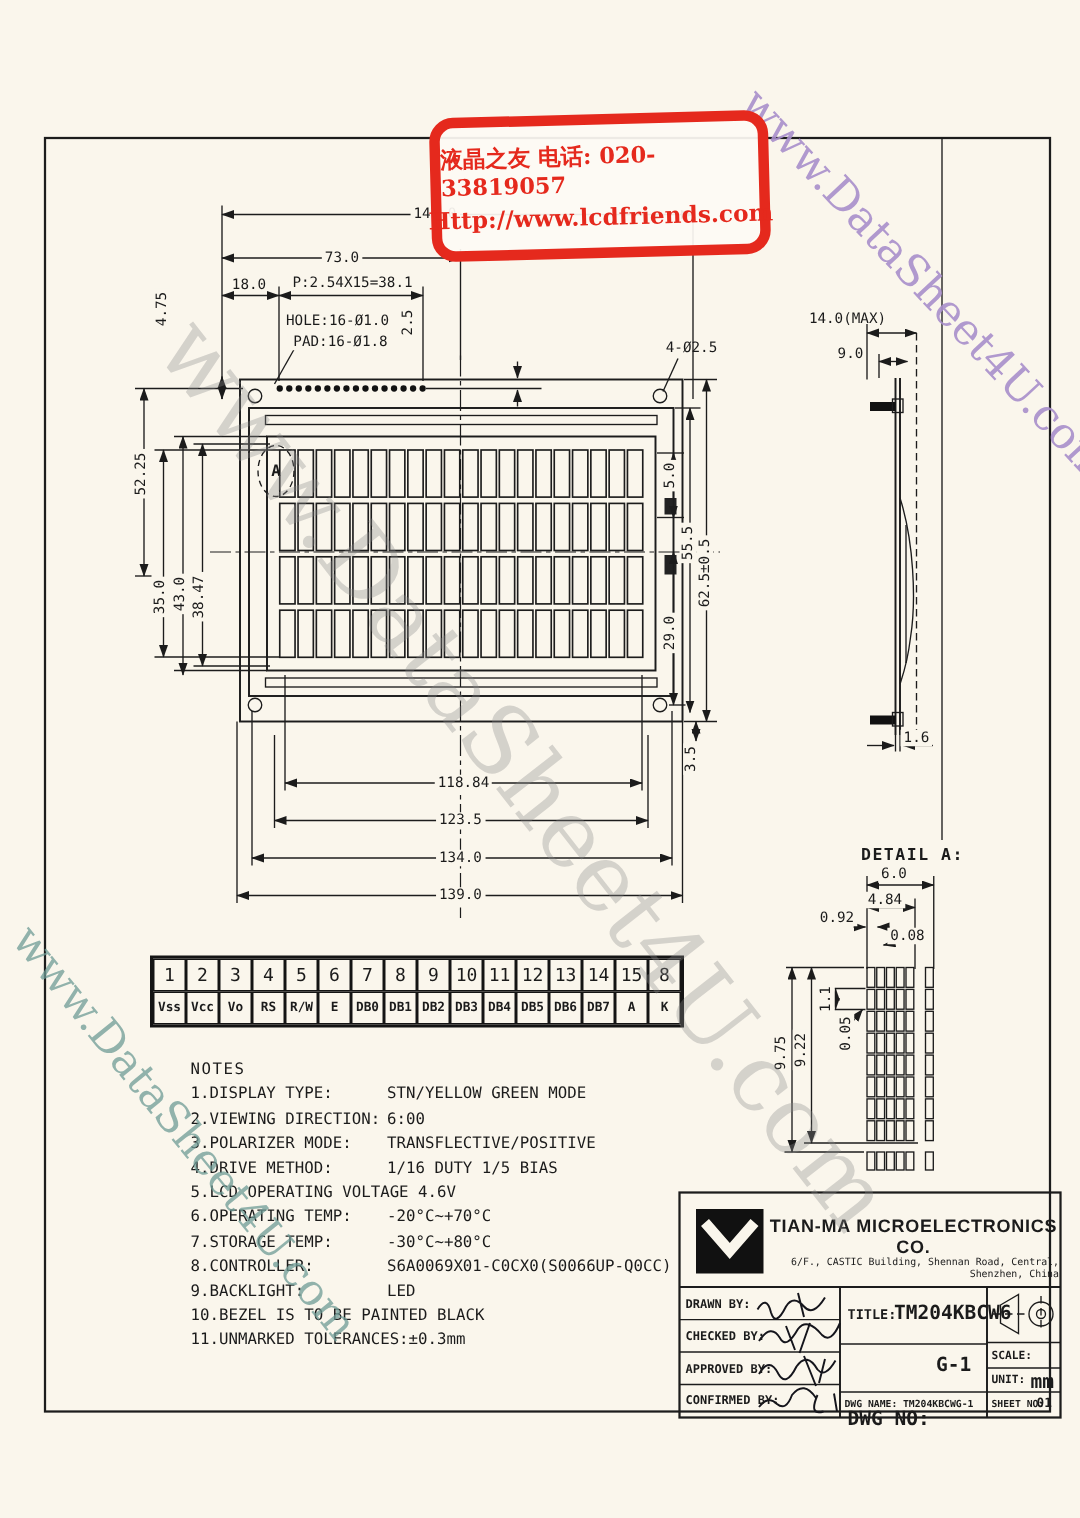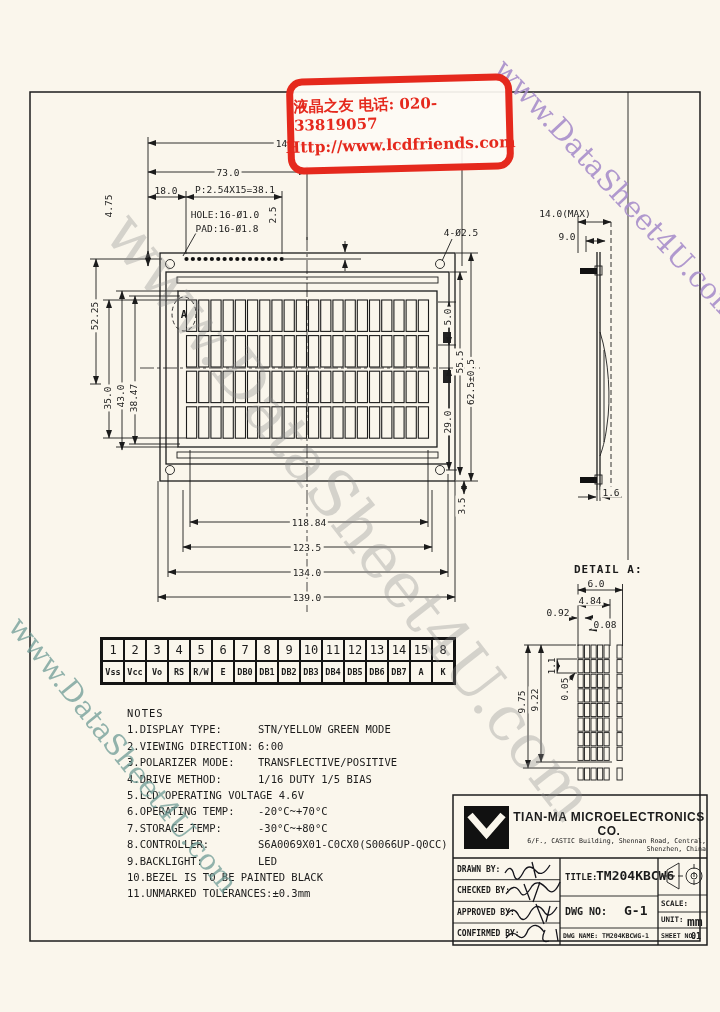--- a/index.html
+++ b/index.html
@@ -472,21 +472,21 @@
   </div>
 
   <div class="tb-company">TIAN-MA MICROELECTRONICS CO.</div>
   <div class="tb-address">6/F., CASTIC Building, Shennan Road, Central, Shenzhen, China</div>
   <div class="tbl" style="left:457px;top:865px">DRAWN   BY:</div>
   <div class="tbl" style="left:457px;top:886px">CHECKED BY:</div>
   <div class="tbl" style="left:457px;top:908px">APPROVED BY:</div>
   <div class="tbl" style="left:457px;top:929px">CONFIRMED BY:</div>
   <div class="tbl" style="left:565px;top:872px;font-size:9px">TITLE:</div>
   <div class="tbl" style="left:596px;top:868px;font-size:13px">TM204KBCW6</div>
-  <div class="tbl" style="left:565px;top:906px;font-size:10px">DWG NO:</div>
+  <div class="tbl" style="left:565px;top:939px;font-size:13px">DWG NO:</div>
   <div class="tbl" style="left:624px;top:903px;font-size:13px">G-1</div>
   <div class="tbl" style="left:563px;top:932px;font-size:6.5px">DWG NAME:</div>
   <div class="tbl" style="left:602px;top:932px;font-size:6.5px">TM204KBCWG-1</div>
   <div class="tbl" style="left:661px;top:899px;font-size:7.5px">SCALE:</div>
   <div class="tbl" style="left:661px;top:915px;font-size:7.5px">UNIT:</div>
   <div class="tbl" style="left:687px;top:914px;font-size:13px">mm</div>
   <div class="tbl" style="left:661px;top:932px;font-size:6.5px">SHEET NO:</div>
   <div class="tbl" style="left:691px;top:931px;font-size:8.5px">01</div>
 
   <div class="wm wm-purple">www.DataSheet4U.com</div>

